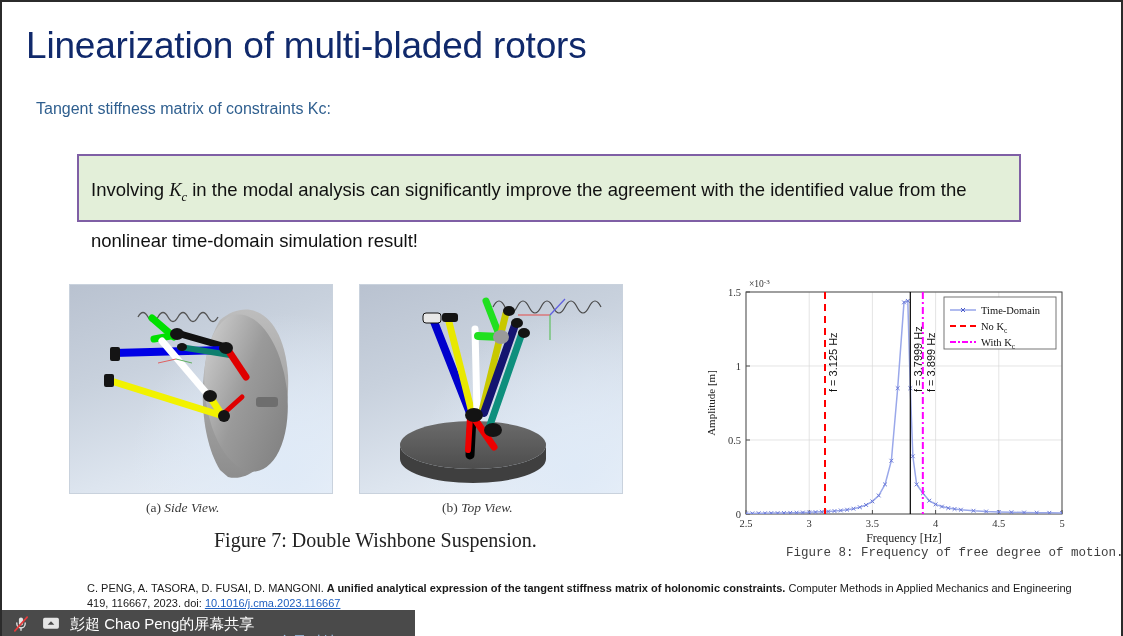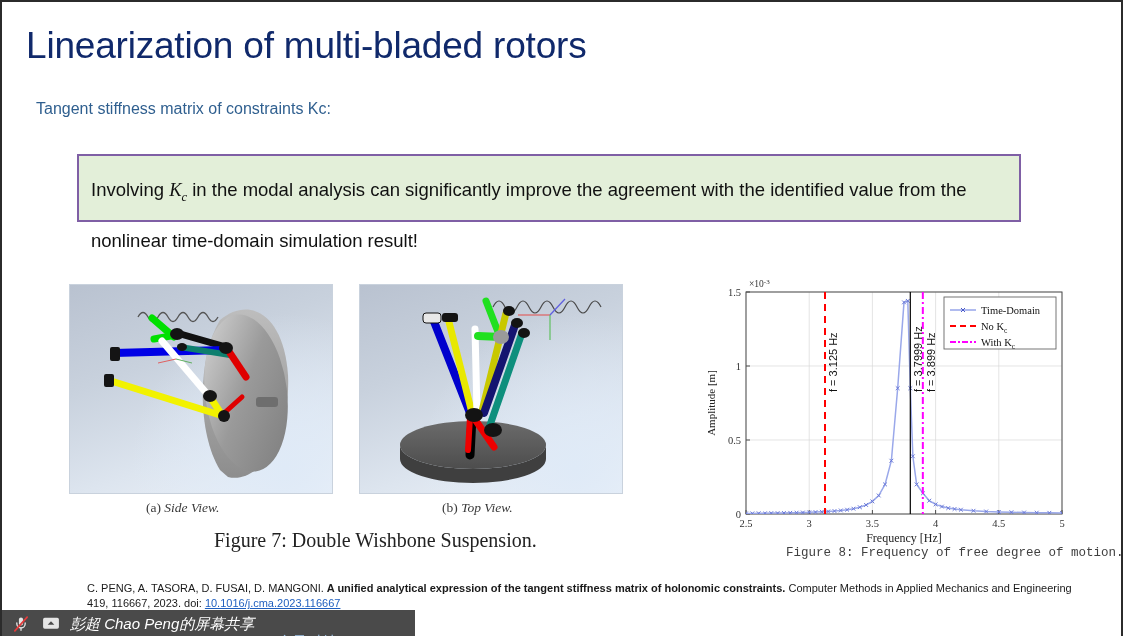--- a/index.html
+++ b/index.html
@@ -87,21 +87,21 @@
   #cite .doi{color:#1f5fbf;text-decoration:underline;}
   
   #sharebar{
     position:absolute;left:0;top:608px;width:413px;height:28px;
     background:#4a4a4a;color:#ffffff;
     display:flex;align-items:center;gap:8px;
     padding-left:8px;box-sizing:border-box;
     font-size:15px;
   }
   #sharebar .ic{width:22px;height:20px;flex:0 0 auto;}
-  #sharebar .who{white-space:nowrap;font-style:italic;}
+  #sharebar .who{white-space:nowrap;}
   #sharebar .org{color:#9fc4ea;white-space:nowrap;margin-top:36px;}
 </style>
 </head>
 <body>
 
 <div id="slide">
 
   <div id="title">Linearization of multi-bladed rotors</div>
   <div id="subtitle">Tangent stiffness matrix of constraints Kc:</div>
 

